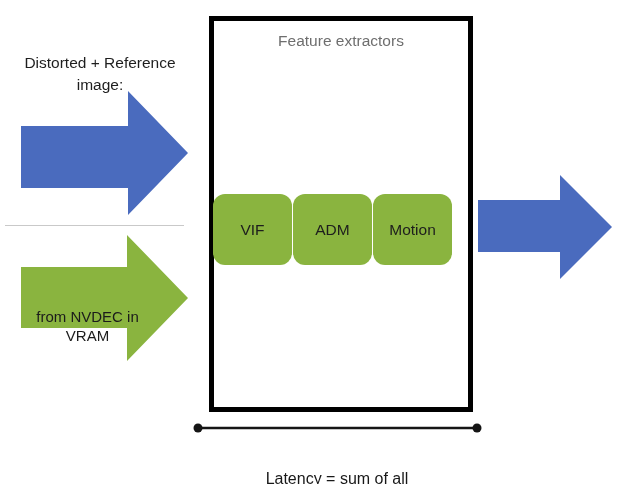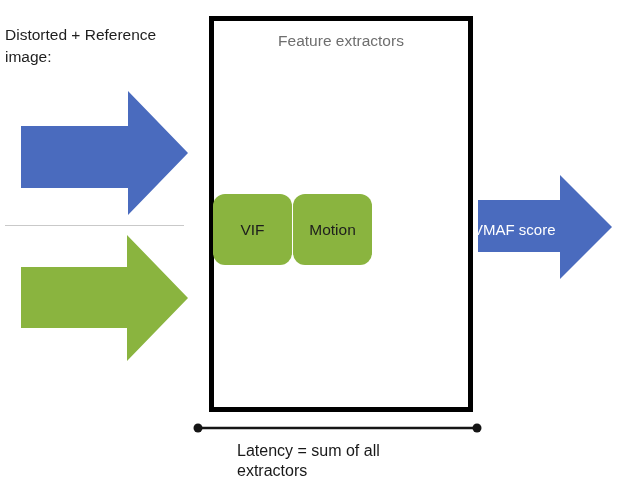--- a/index.html
+++ b/index.html
@@ -14,23 +14,25 @@
   .layer {
     position: absolute;
     left: 0; top: 0;
     width: 625px; height: 484px;
     z-index: 1;
   }
   .txt {
     position: absolute;
     z-index: 2;
     white-space: pre-line;
+    text-align: center;
     color: #1d1d1d;
     font-size: 15px;
     line-height: 21px;
+    margin-top: 28px;
   }
   .hdr {
     left: 5px; top: 24px; width: 190px;
     font-size: 15.5px; line-height: 22px;
     color: #1e1e1e;
   }
   .cpu-label {
     left: 20px; top: 137px; width: 135px;
     color: #ffffff; line-height: 19px;
   }
@@ -103,28 +105,30 @@
       <circle cx="477" cy="428" r="4.5" fill="#151515"></circle>
     </g>
   </svg>
 
   <div class="divider"></div>
 
   <div class="txt hdr">Distorted + Reference
 image:</div>
 
 
+  <div class="txt nvdec-label">from NVDEC in
+VRAM</div>
 
   <div class="fe-box">
     <div class="fe-title">Feature extractors</div>
   </div>
 
   <div class="chip-row">
     <div class="chip">VIF</div>
+    <div class="chip">ADM</div>
     <div class="chip">Motion</div>
   </div>
 
-  <div class="txt vmaf-label">VMAF score</div>
 
   <div class="txt latency-label">Latency = sum of all
 extractors</div>
 
 </div>
 
 </body></html>

